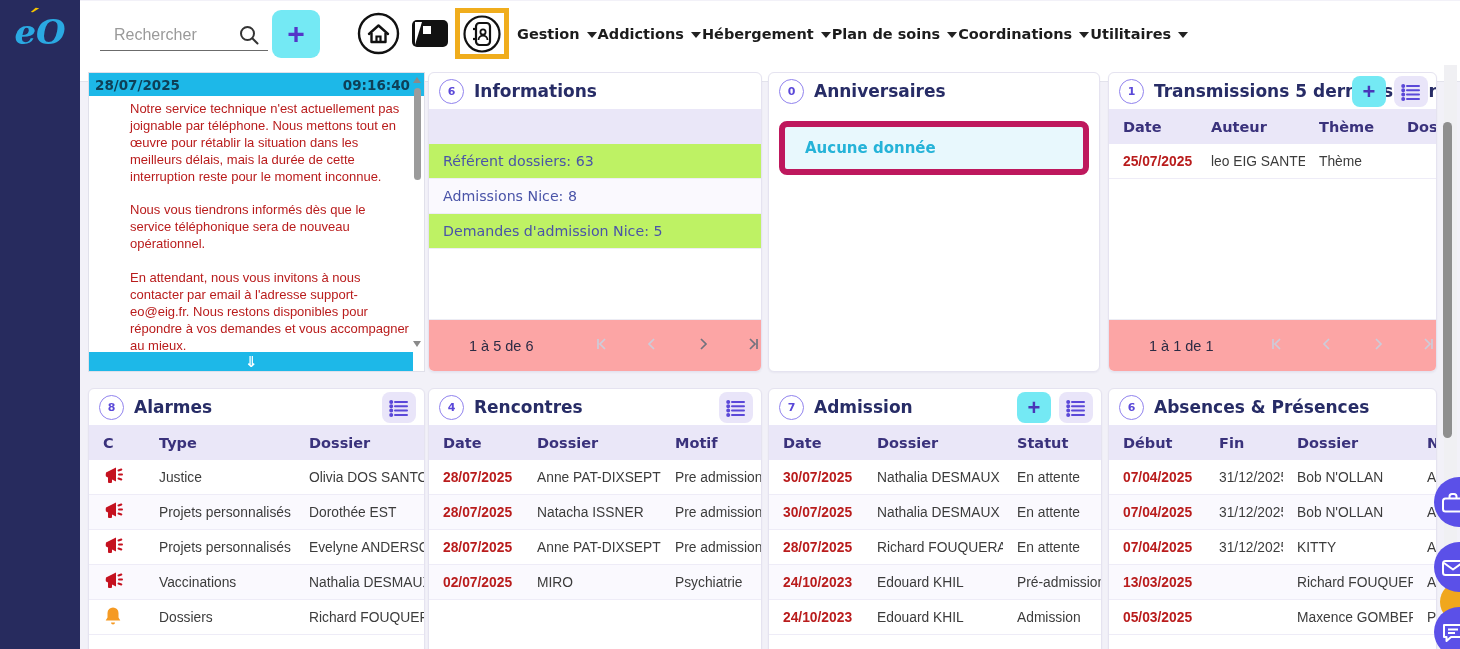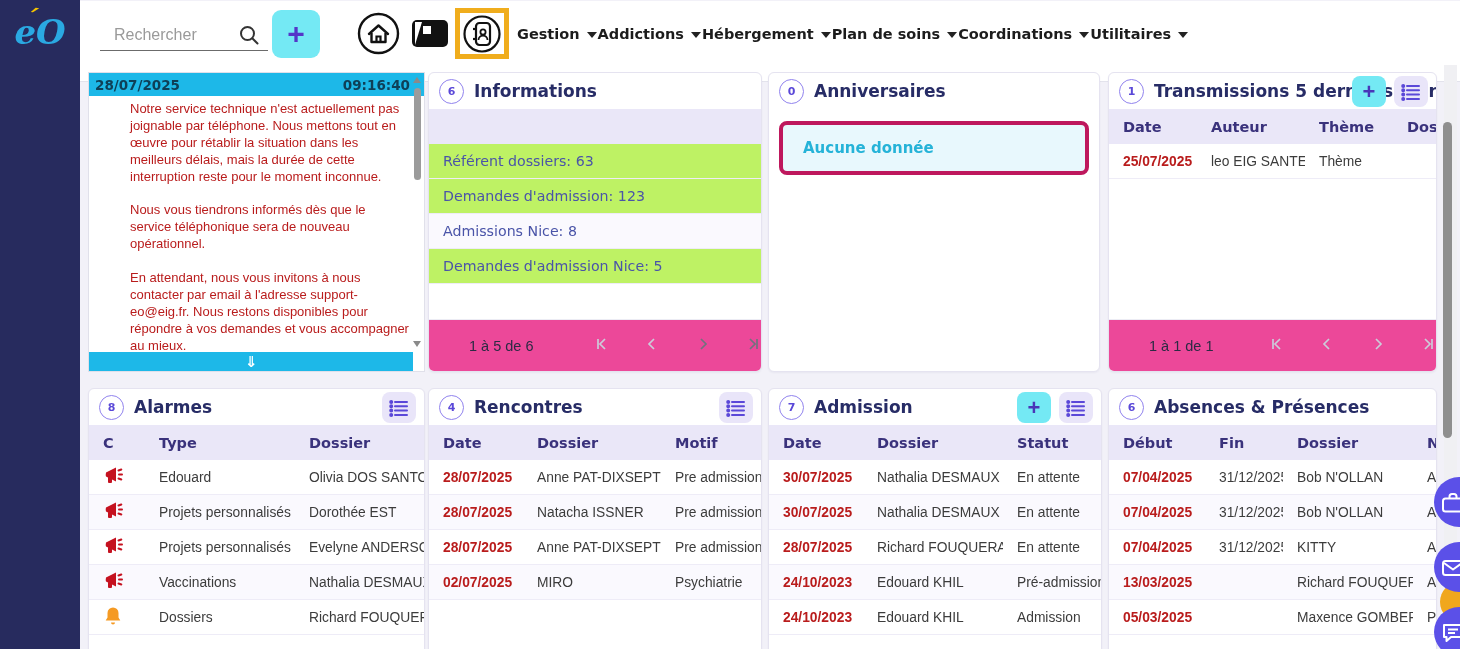--- a/index.html
+++ b/index.html
@@ -60,27 +60,27 @@
   .w-alarmes .thead, .w-alarmes .trow { grid-template-columns:56px 150px 1fr; }
   .w-rencontres .thead, .w-rencontres .trow { grid-template-columns:94px 138px 1fr; }
   .w-admissions .thead, .w-admissions .trow { grid-template-columns:94px 140px 1fr; }
   .w-transmissions .thead, .w-transmissions .trow { grid-template-columns:88px 108px 88px 80px; }
   .w-absences .thead, .w-absences .trow { grid-template-columns:96px 78px 130px 60px; }
 
   .inforow { height:35px; display:flex; align-items:center; padding-left:14px; font-size:14.2px; color:#4a54a8;
              border-bottom:1px solid #eeecf7; background:#bef264; }
   .inforow.alt { background:#faf9fe; }
 
-  .pager { position:absolute; left:0; right:0; bottom:0; height:52px; border-top:1px solid #ececf4; background:#ec4899;
+  .pager { position:absolute; left:0; right:0; bottom:0; height:52px; border-top:1px solid #ececf4; background:#fca5a5;
            display:flex; align-items:center;gap:7px; }
   .pager .plabel { margin-left:40px; font-size:14.5px; color:#2b2b44; font-family:"Liberation Sans", sans-serif; width:100px; }
   .pager .pg { margin-left:30px; cursor:pointer; }
   .pg.off { color:#ccccda; } .pg.on { color:#72727e; }
 
-  .empty-box { margin:12px 10px; height:54px; background:#e8f8fd; border:4px solid #be185d; border-radius:8px;
+  .empty-box { margin:12px 10px; height:54px; background:#e8f8fd; border:6px solid #be185d; border-radius:8px;
                display:flex; align-items:center; padding-left:20px; color:#25b3d8; font-size:15px; font-weight:bold; }
 
   
   #msgpanel { position:absolute; left:88px; top:72px; width:337px; height:300px; background:#fff; border:1px solid #e0e0ea; }
   .msg-head { height:23px; background:#1db8e8; display:flex; justify-content:space-between; align-items:center;
               padding:0 14px 0 6px; font-size:13.5px; font-weight:bold; color:#0e4058; }
   .msg-body { position:absolute; top:23px; bottom:19px; left:0; right:13px; overflow:hidden; padding:5px 2px 0 6px;
               font-family:"Liberation Sans", sans-serif; font-size:13px; line-height:1.3; color:#b91c1c;margin-left:35px; }
   .msg-body p { margin-bottom:17px; }
   .msg-foot { position:absolute; left:0; bottom:0; height:19px; width:324px; background:#1db8e8; display:flex;
@@ -191,21 +191,20 @@
   </section>
 
   <section class="card" style="left:428px;top:72px;width:334px;height:300px">
     <div class="card-head">
       <div class="badge">6</div>
       <div class="card-title">Informations</div>
     </div>
     <div class="thead"></div>
     <div>
         <div class="inforow">Référent dossiers: 63</div>
-        <div class="inforow">Demandes d'admission: 123</div>
         <div class="inforow alt">Admissions Nice: 8</div>
         <div class="inforow">Demandes d'admission Nice: 5</div>
       </div>
     <div class="pager">
       <span class="plabel">1 à 5 de 6</span>
       <span class="pg off"><svg width="14" height="14" viewBox="0 0 14 14">
             <path d="M4 2 V12 M11 2 L6 7 L11 12" fill="none" stroke="currentColor" stroke-width="1.7"></path>
           </svg></span>
       <span class="pg off"><svg width="14" height="14" viewBox="0 0 14 14">
             <path d="M9 2 L4 7 L9 12" fill="none" stroke="currentColor" stroke-width="1.7"></path>
@@ -311,21 +310,21 @@
           <span class="cell"><svg width="23" height="19" viewBox="0 0 23 19">
               <path d="M3 6.5 L13 1.5 L13 15.5 L3 10.5 Z" fill="#c51220"></path>
               <path d="M3 6.5 a3 5 0 0 0 0 4" fill="#c51220"></path>
               <rect x="5" y="10.5" width="4" height="6.5" rx="1" fill="#c51220"></rect>
               <g stroke="#c51220" stroke-width="2" stroke-linecap="round" stroke-dasharray="3 3">
                 <line x1="15.5" y1="4.5" x2="21" y2="2.5"></line>
                 <line x1="16" y1="8.5" x2="22" y2="8.5"></line>
                 <line x1="15.5" y1="12.5" x2="21" y2="14.5"></line>
               </g>
             </svg></span>
-          <span class="cell">Edouard</span>
+          <span class="cell">Justice</span>
           <span class="cell">Olivia DOS SANTOS</span>
         </div>
         <div class="trow alt">
           <span class="cell"><svg width="23" height="19" viewBox="0 0 23 19">
               <path d="M3 6.5 L13 1.5 L13 15.5 L3 10.5 Z" fill="#c51220"></path>
               <path d="M3 6.5 a3 5 0 0 0 0 4" fill="#c51220"></path>
               <rect x="5" y="10.5" width="4" height="6.5" rx="1" fill="#c51220"></rect>
               <g stroke="#c51220" stroke-width="2" stroke-linecap="round" stroke-dasharray="3 3">
                 <line x1="15.5" y1="4.5" x2="21" y2="2.5"></line>
                 <line x1="16" y1="8.5" x2="22" y2="8.5"></line>

